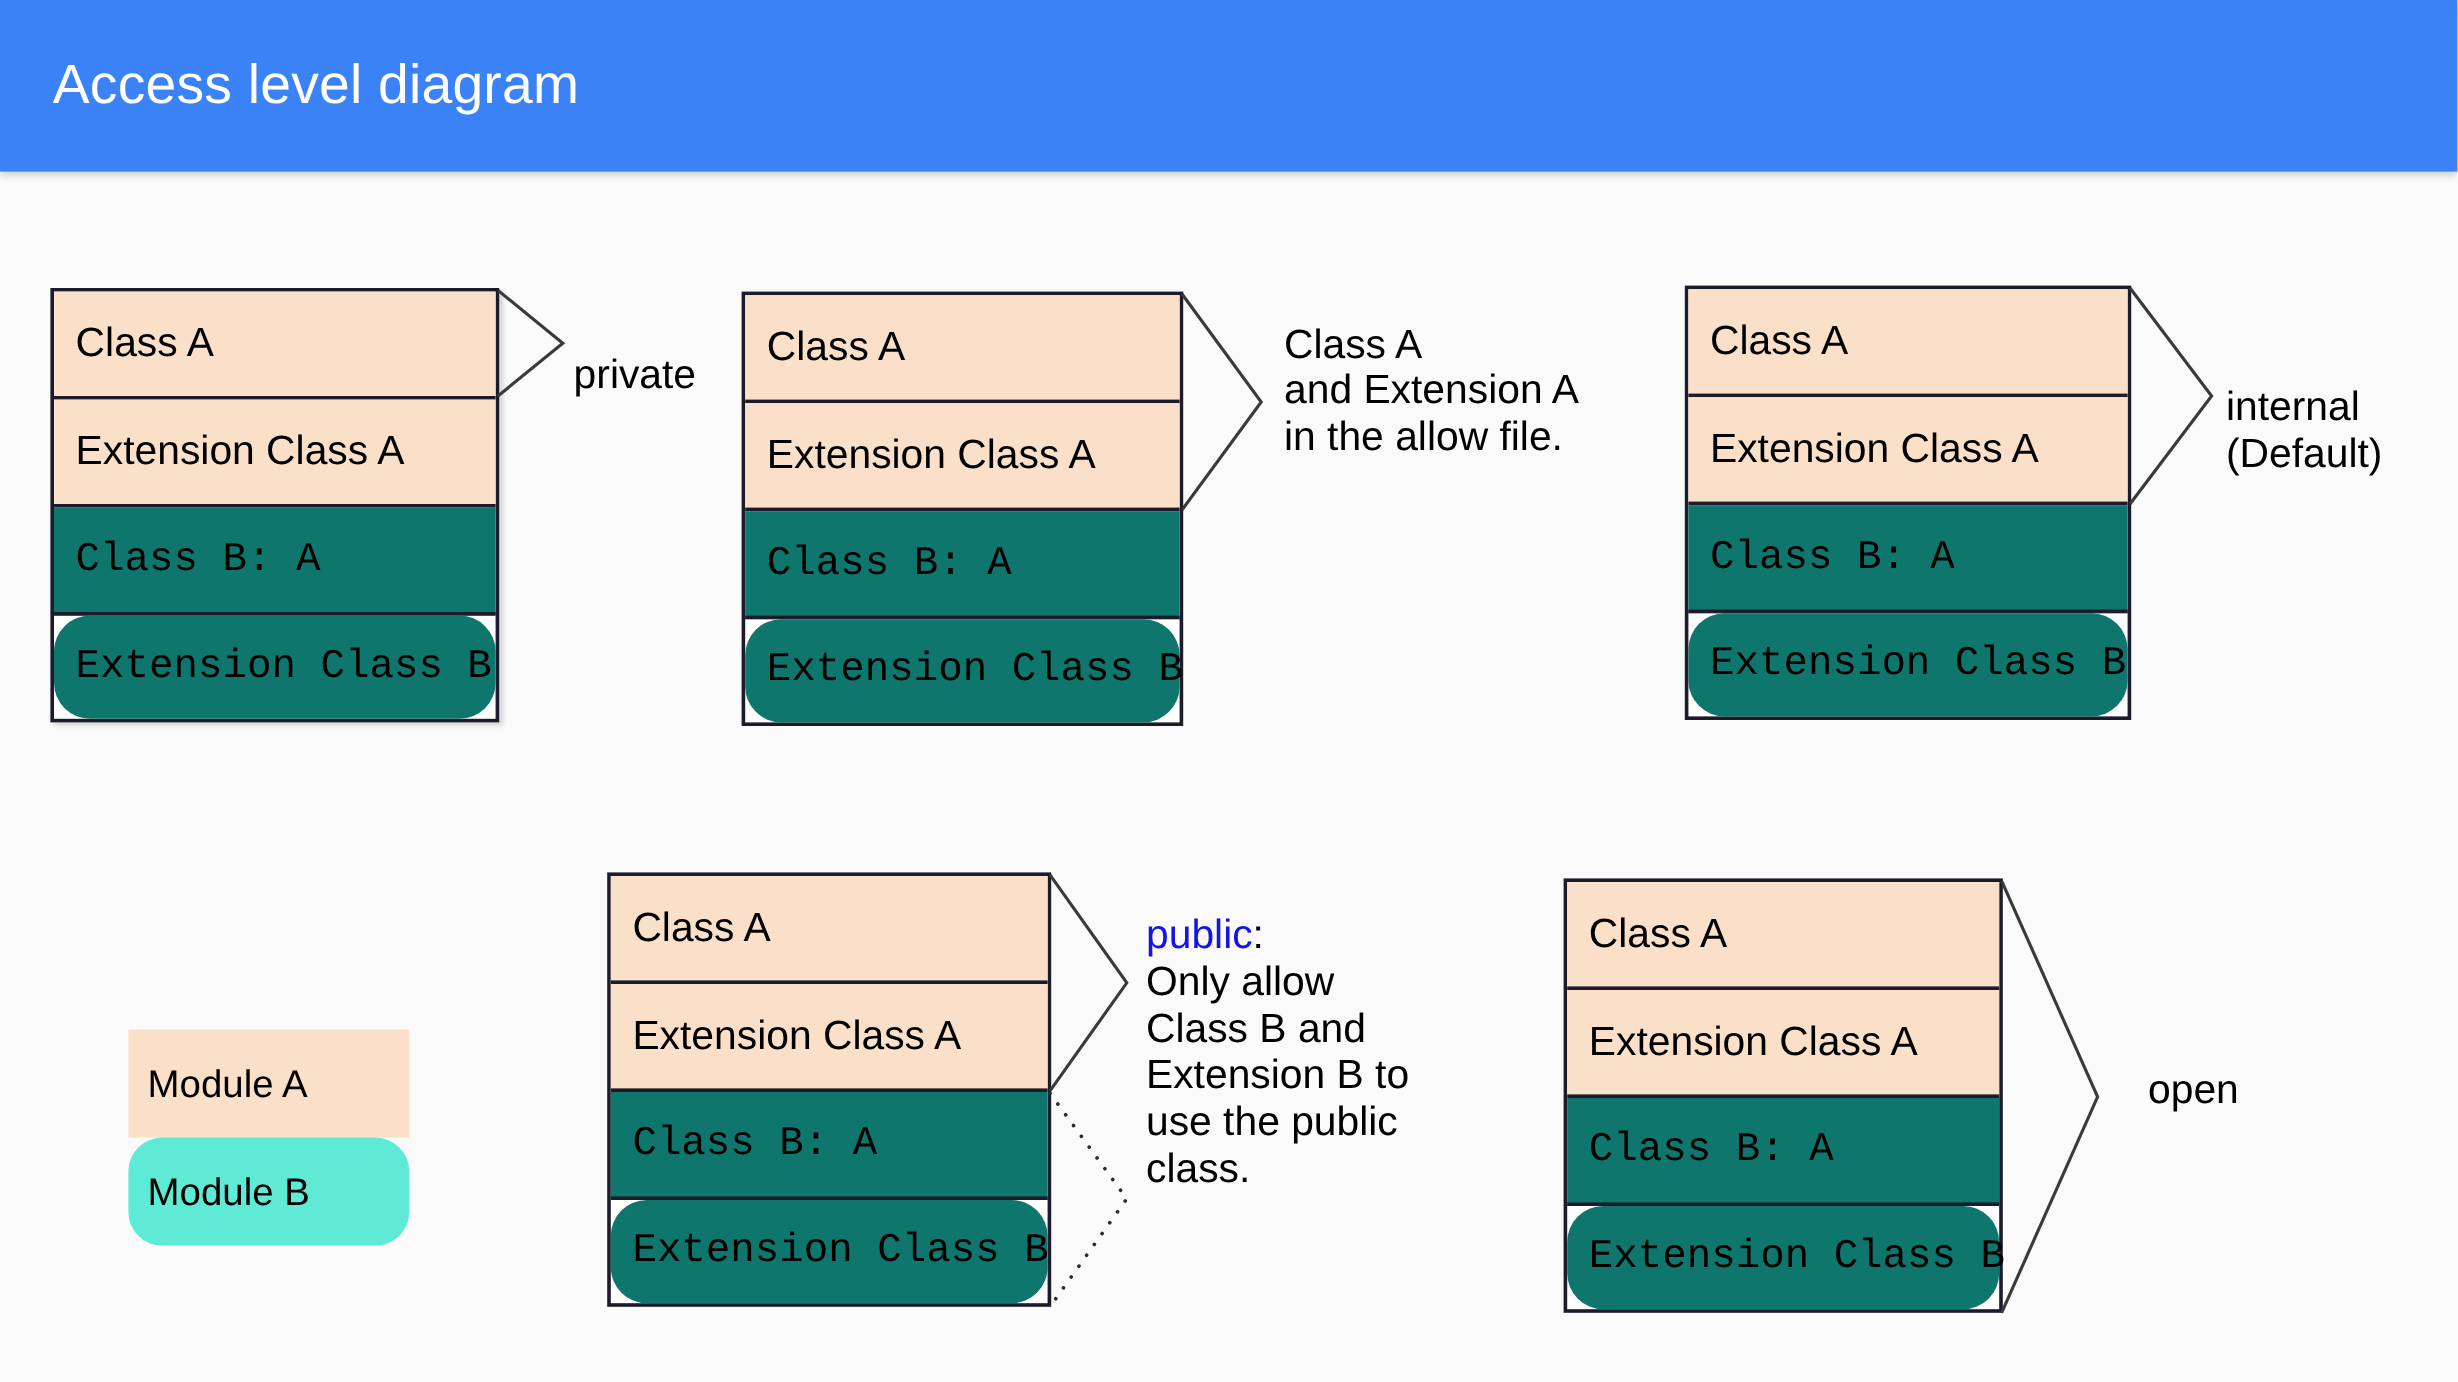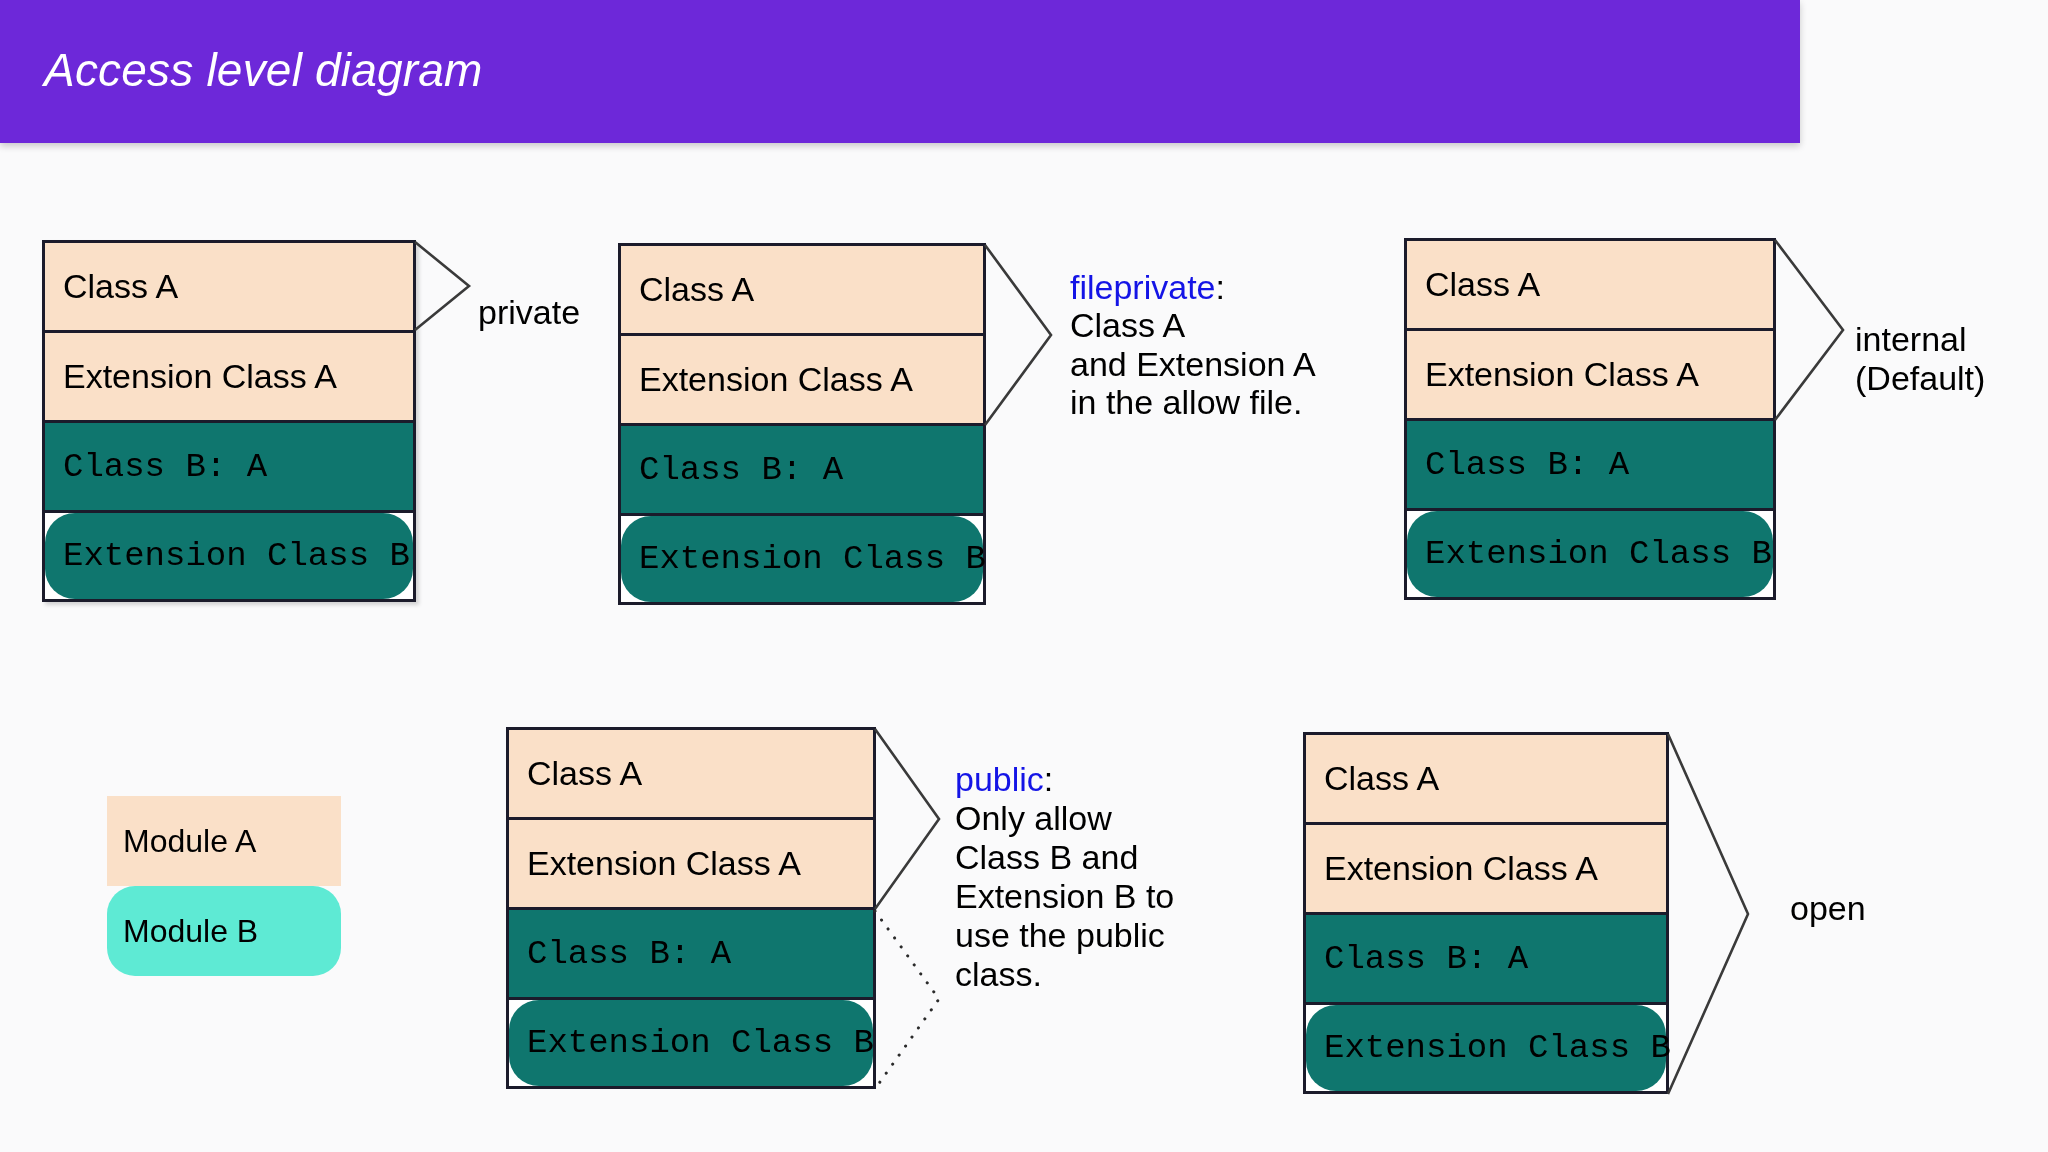--- a/index.html
+++ b/index.html
@@ -7,24 +7,23 @@
     width: 2048px; height: 1152px;
     background: #fafafb;
     font-family: "Liberation Sans", sans-serif;
     overflow: hidden;
   }
   #stage { position: relative; width: 2048px; height: 1152px; }
 
   
   .titlebar {
     position: absolute; left: 0; top: 0;
-    width: 1800px; height: 143px;
-    background: #6d28d9;
+    width: 2048px; height: 143px;
+    background: #3b82f6;
     box-shadow: 0 3px 7px rgba(0,0,0,.20);
-    font-style: italic;
   }
   .titlebar .title {
     position: absolute; left: 44px; top: 43px;
     color: #ffffff;
     font-size: 46px;
     font-weight: 400;
     letter-spacing: .2px;
     white-space: nowrap;
   }
 
@@ -96,41 +95,40 @@
   <div class="classbox" style="left:618px; top:243px; width:368px; height:362px;">
     <div class="row peach" style="height:90px;">Class A</div>
     <div class="row peach" style="height:90px;">Extension Class A</div>
     <div class="row blue" style="height:90px;">Class B: A</div>
     <div class="row blue" style="height:86px;">Extension Class B</div>
   </div>
   <svg class="chevron" style="left:983px; top:243px;" width="72" height="184" viewBox="0 0 72 184">
     <polyline points="2,2 68,92 2,182" fill="none" stroke="#3a3a3a" stroke-width="2.6"></polyline>
   </svg>
   <div class="label" style="left:1070px; top:268px; line-height:1.13;">
-    <span class="ln"><span class="kw">fileprivate</span><span>:</span></span>
     <span class="ln">Class A</span>
     <span class="ln">and Extension A</span>
     <span class="ln">in the allow file.</span>
   </div>
 
   <div class="classbox" style="left:1404px; top:238px; width:372px; height:362px;">
     <div class="row peach" style="height:90px;">Class A</div>
     <div class="row peach" style="height:90px;">Extension Class A</div>
     <div class="row blue" style="height:90px;">Class B: A</div>
     <div class="row blue" style="height:86px;">Extension Class B</div>
   </div>
   <svg class="chevron" style="left:1773px; top:238px;" width="74" height="184" viewBox="0 0 74 184">
     <polyline points="2,2 70,92 2,182" fill="none" stroke="#3a3a3a" stroke-width="2.6"></polyline>
   </svg>
   <div class="label" style="left:1855px; top:320px; line-height:1.15;">
     <span class="ln">internal</span>
     <span class="ln">(Default)</span>
   </div>
 
-  <div class="legend" style="left:107px; top:796px; width:234px; height:180px;">
+  <div class="legend" style="left:107px; top:858px; width:234px; height:180px;">
     <div class="lrow peach" style="height:90px;">Module A</div>
     <div class="lrow blue" style="height:90px;">Module B</div>
   </div>
 
   <div class="classbox" style="left:506px; top:727px; width:370px; height:362px;">
     <div class="row peach" style="height:90px;">Class A</div>
     <div class="row peach" style="height:90px;">Extension Class A</div>
     <div class="row blue" style="height:90px;">Class B: A</div>
     <div class="row blue" style="height:86px;">Extension Class B</div>
   </div>

